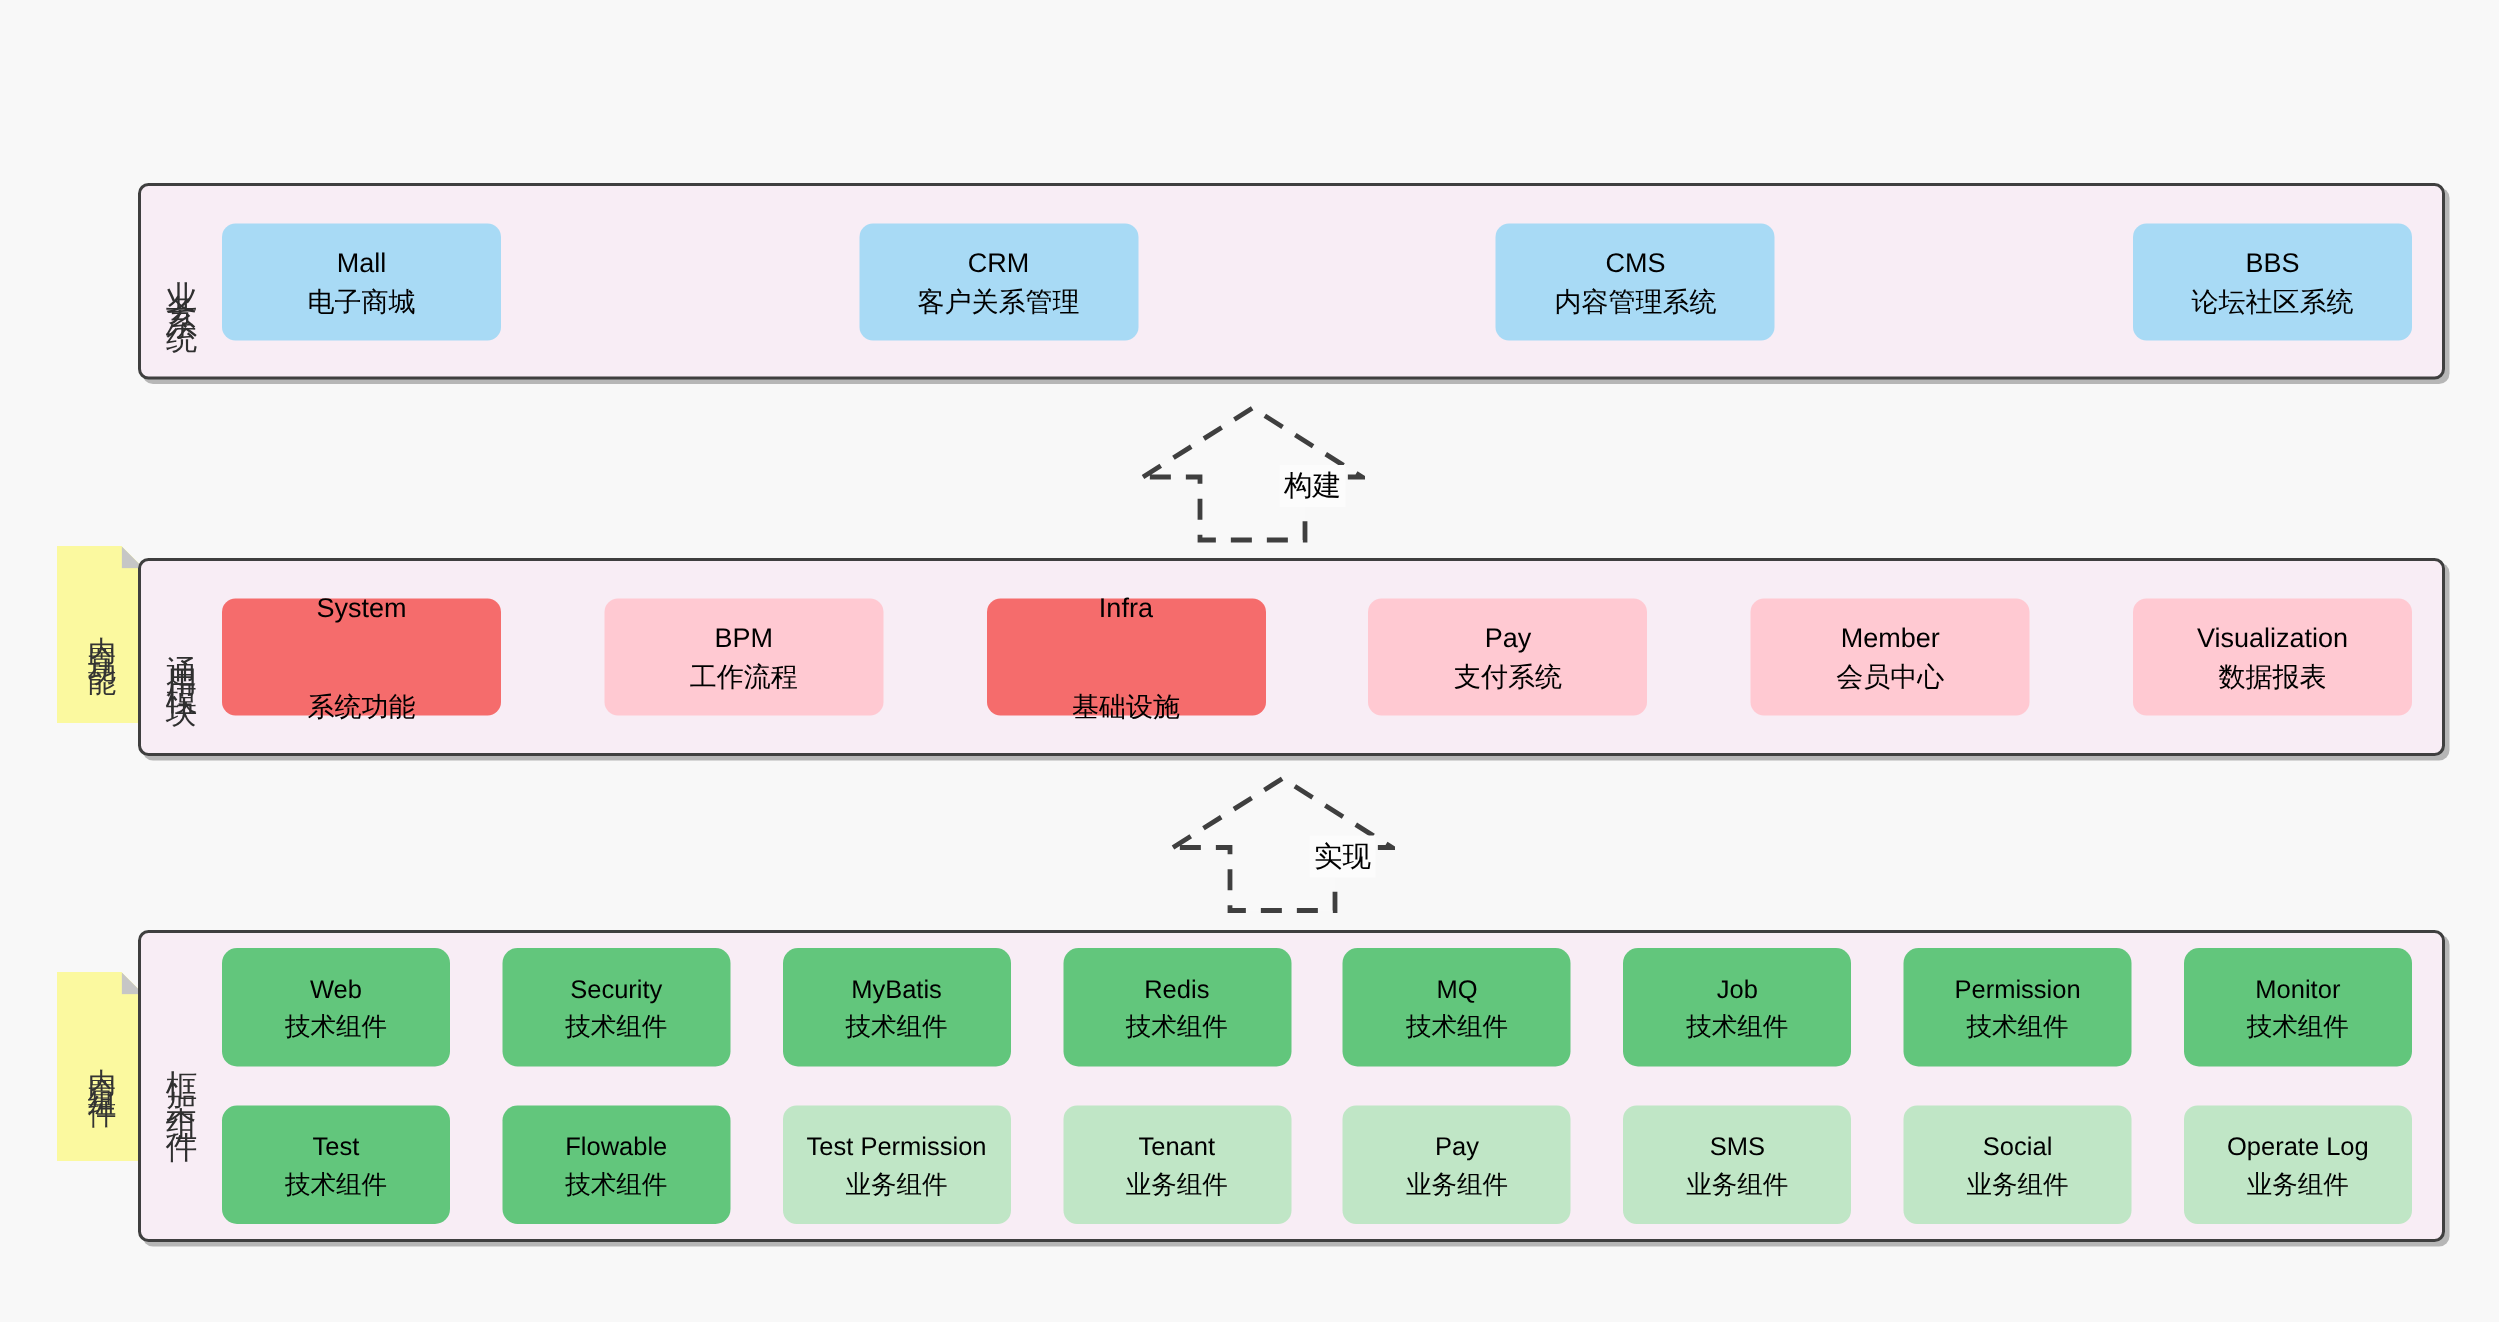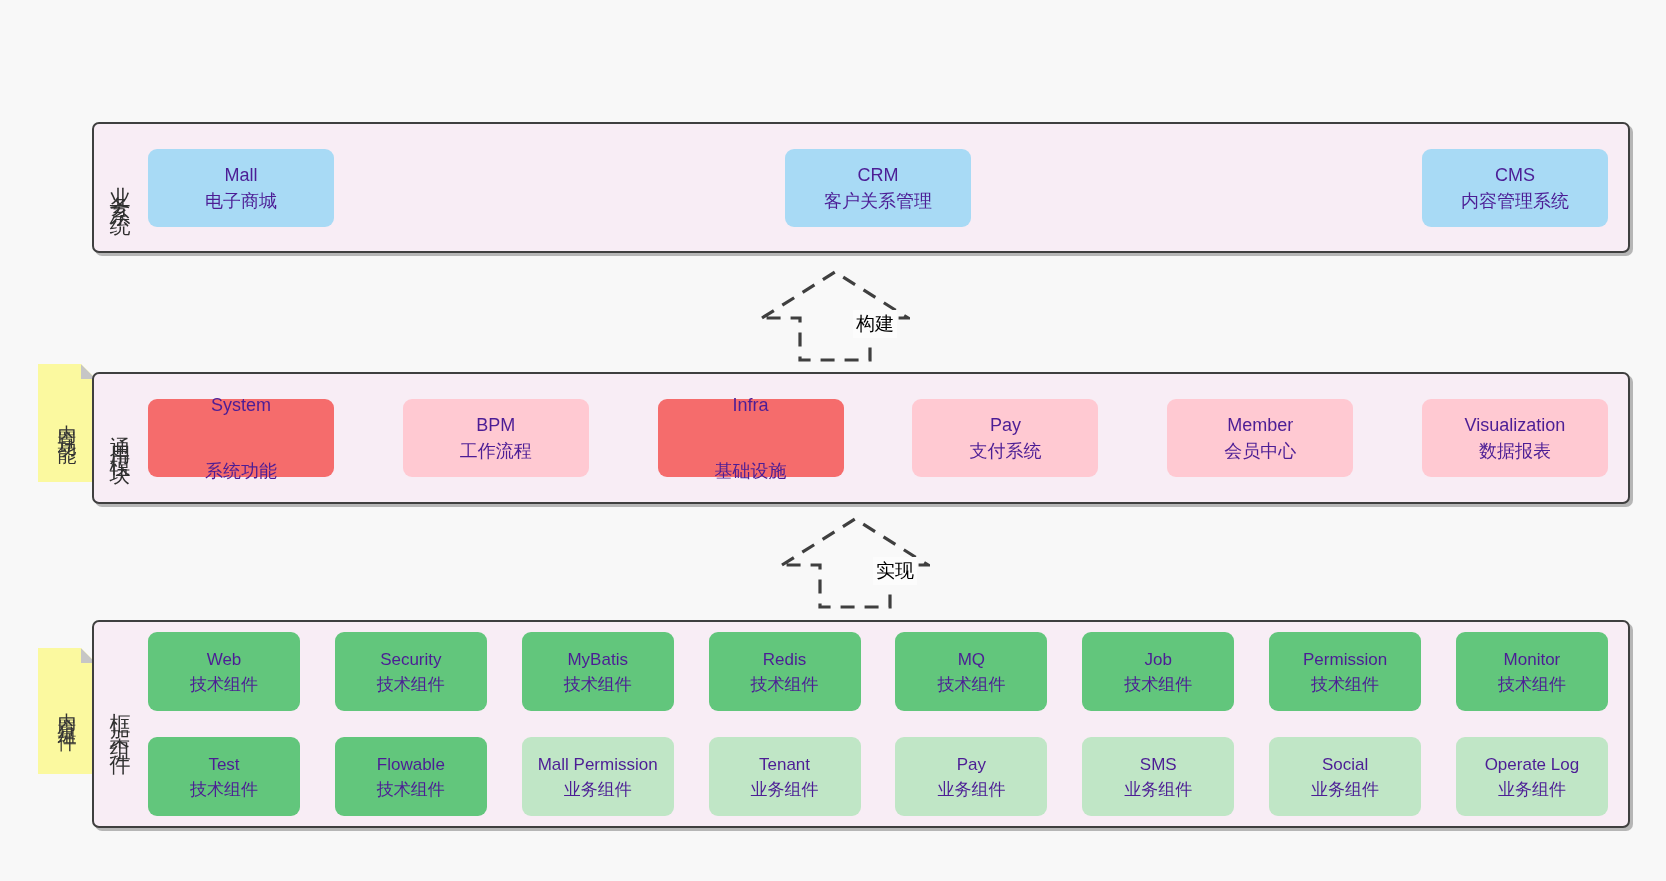--- a/index.html
+++ b/index.html
@@ -24,28 +24,28 @@
     font-size:21px; letter-spacing:9px; color:#2f2f2f;
     margin-left:12px; align-self:center; flex:0 0 auto;
   }
   .panel-framework .panel-label { letter-spacing:14px; }
 
   .boxes { flex:1; display:flex; justify-content:space-between; align-items:center; padding:0 20px 0 14px; }
 
   .box {
     box-sizing:border-box; width:186px; height:78px; border-radius:9px;
     display:flex; flex-direction:column; justify-content:center;
-    text-align:center; font-size:18px; line-height:26px; color:#4c1d95; padding:0 10px;
+    text-align:center; font-size:18px; line-height:26px; color:#000000; padding:0 10px;
   }
   .box span { display:block; }
 
   .blue       { background:var(--blue,#a8daf5); }
   .red        { background:var(--red,#f56c6c);gap:40px; }
   .pink       { background:var(--pink,#ffc9d2); }
-  .green      { background:var(--green,#62c67c); }
+  .green      { background:var(--green,#62c67c);border-radius:10px; }
   .lightgreen { background:var(--light-green,#c0e6c6); }
 
   .rows { flex:1; display:flex; flex-direction:column; gap:26px; padding:0 20px 0 14px; }
   .rows .boxes { padding:0; }
   .panel-framework .box { width:152px; height:79px; font-size:17px; line-height:25px; padding:0 12px; }
 
   
   .sticky {
     position:absolute; left:38px; width:58px; z-index:1;
     background:var(--sticky,#fbf99f);
@@ -86,20 +86,24 @@
         <span>电子商城</span>
       </div>
       <div class="box blue">
         <span>CRM</span>
         <span>客户关系管理</span>
       </div>
       <div class="box blue">
         <span>CMS</span>
         <span>内容管理系统</span>
       </div>
+      <div class="box blue">
+        <span>BBS</span>
+        <span>论坛社区系统</span>
+      </div>
     </div>
   </div>
 
   <div class="arrow arrow-build">
     <svg width="150" height="92" viewBox="0 0 150 92">
       <path d="M2,48 L75,2 L148,48 L110,48 L110,90 L40,90 L40,48 Z" fill="#f9f9f9" stroke="#3f3f3f" stroke-width="3.2" stroke-dasharray="14 10"></path>
     </svg>
     <span class="arrow-label">构建</span>
   </div>
 
@@ -190,21 +194,21 @@
       <div class="boxes">
         <div class="box green">
           <span>Test</span>
           <span>技术组件</span>
         </div>
         <div class="box green">
           <span>Flowable</span>
           <span>技术组件</span>
         </div>
         <div class="box lightgreen">
-          <span>Mall Permission</span>
+          <span>Test Permission</span>
           <span>业务组件</span>
         </div>
         <div class="box lightgreen">
           <span>Tenant</span>
           <span>业务组件</span>
         </div>
         <div class="box lightgreen">
           <span>Pay</span>
           <span>业务组件</span>
         </div>

